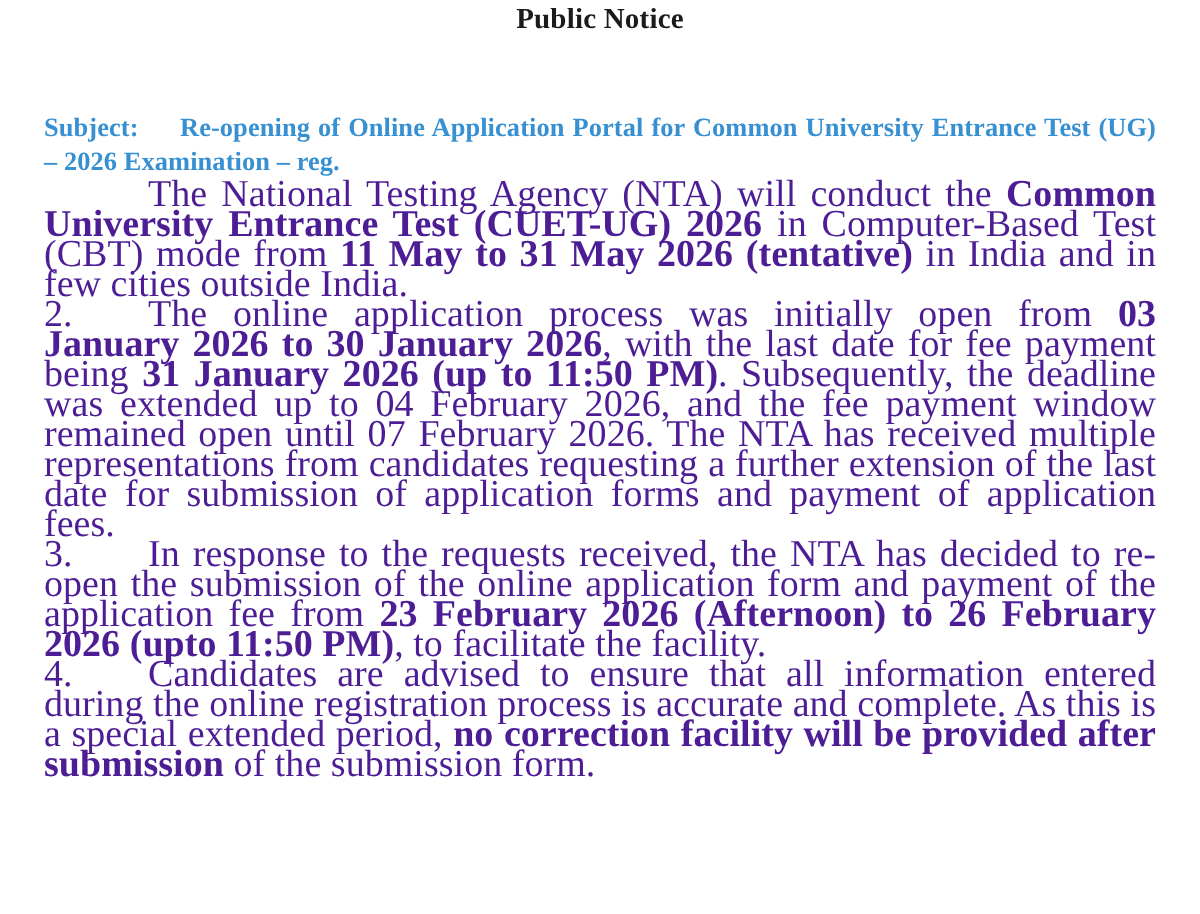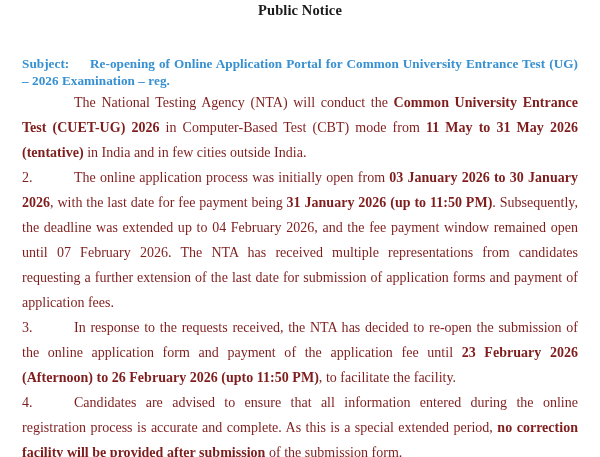--- a/index.html
+++ b/index.html
@@ -43,23 +43,23 @@
     letter-spacing: 0.05px;
   }
   .subject-label {
     display: inline-block;
     min-width: 68px;
   }
   p.para {
     margin: 0;
     text-align: justify;
     text-align-last: left;
-    font-size: 14px;
-    line-height: 25px;
-    color: #7f1d1d;
+    font-size: 19px;
+    line-height: 15px;
+    color: #4c1d95;
     letter-spacing: 0.02px;
   }
   .para-1 { margin-top: 19px; text-indent: 52px; }
   .para-2 { margin-top: 16px; }
   .para-3 { margin-top: 16px; }
   .para-4 { margin-top: 18px; }
   .num {
     display: inline-block;
     width: 52px;
   }
@@ -73,16 +73,16 @@
   <div class="title-block">
     <div class="title-line">Public Notice</div>
   </div>
 
   <div class="subject-block" style="color: rgb(54, 144, 209);">
     <span class="subject-label">Subject:</span><span>Re-opening of Online Application Portal for Common University Entrance Test (UG) – 2026 Examination – reg.</span>
   </div>
 
   <p class="para para-1"><span>The National Testing Agency (NTA) will conduct the </span><b>Common University Entrance Test (CUET-UG) 2026</b><span> in Computer-Based Test (CBT) mode from </span><b>11 May to 31 May 2026 (tentative)</b><span> in India and in few cities outside India.</span></p>
   <p class="para para-2"><span class="num">2.</span><span>The online application process was initially open from </span><b>03 January 2026 to 30 January 2026</b><span>, with the last date for fee payment being </span><b>31 January 2026 (up to 11:50 PM)</b><span>. Subsequently, the deadline was extended up to 04 February 2026, and the fee payment window remained open until 07 February 2026. The NTA has received multiple representations from candidates requesting a further extension of the last date for submission of application forms and payment of application fees.</span></p>
-  <p class="para para-3"><span class="num">3.</span><span>In response to the requests received, the NTA has decided to re-open the submission of the online application form and payment of the application fee until </span><b>23 February 2026 (Afternoon) to 26 February 2026 (upto 11:50 PM)</b><span>, to facilitate the facility.</span></p>
+  <p class="para para-3"><span class="num">3.</span><span>In response to the requests received, the NTA has decided to re-open the submission of the online application form and payment of the application fee from </span><b>23 February 2026 (Afternoon) to 26 February 2026 (upto 11:50 PM)</b><span>, to facilitate the facility.</span></p>
   <p class="para para-4"><span class="num">4.</span><span>Candidates are advised to ensure that all information entered during the online registration process is accurate and complete. As this is a special extended period, </span><b>no correction facility will be provided after submission</b><span> of the submission form.</span></p>
 
 </div>
 
 </body></html>

